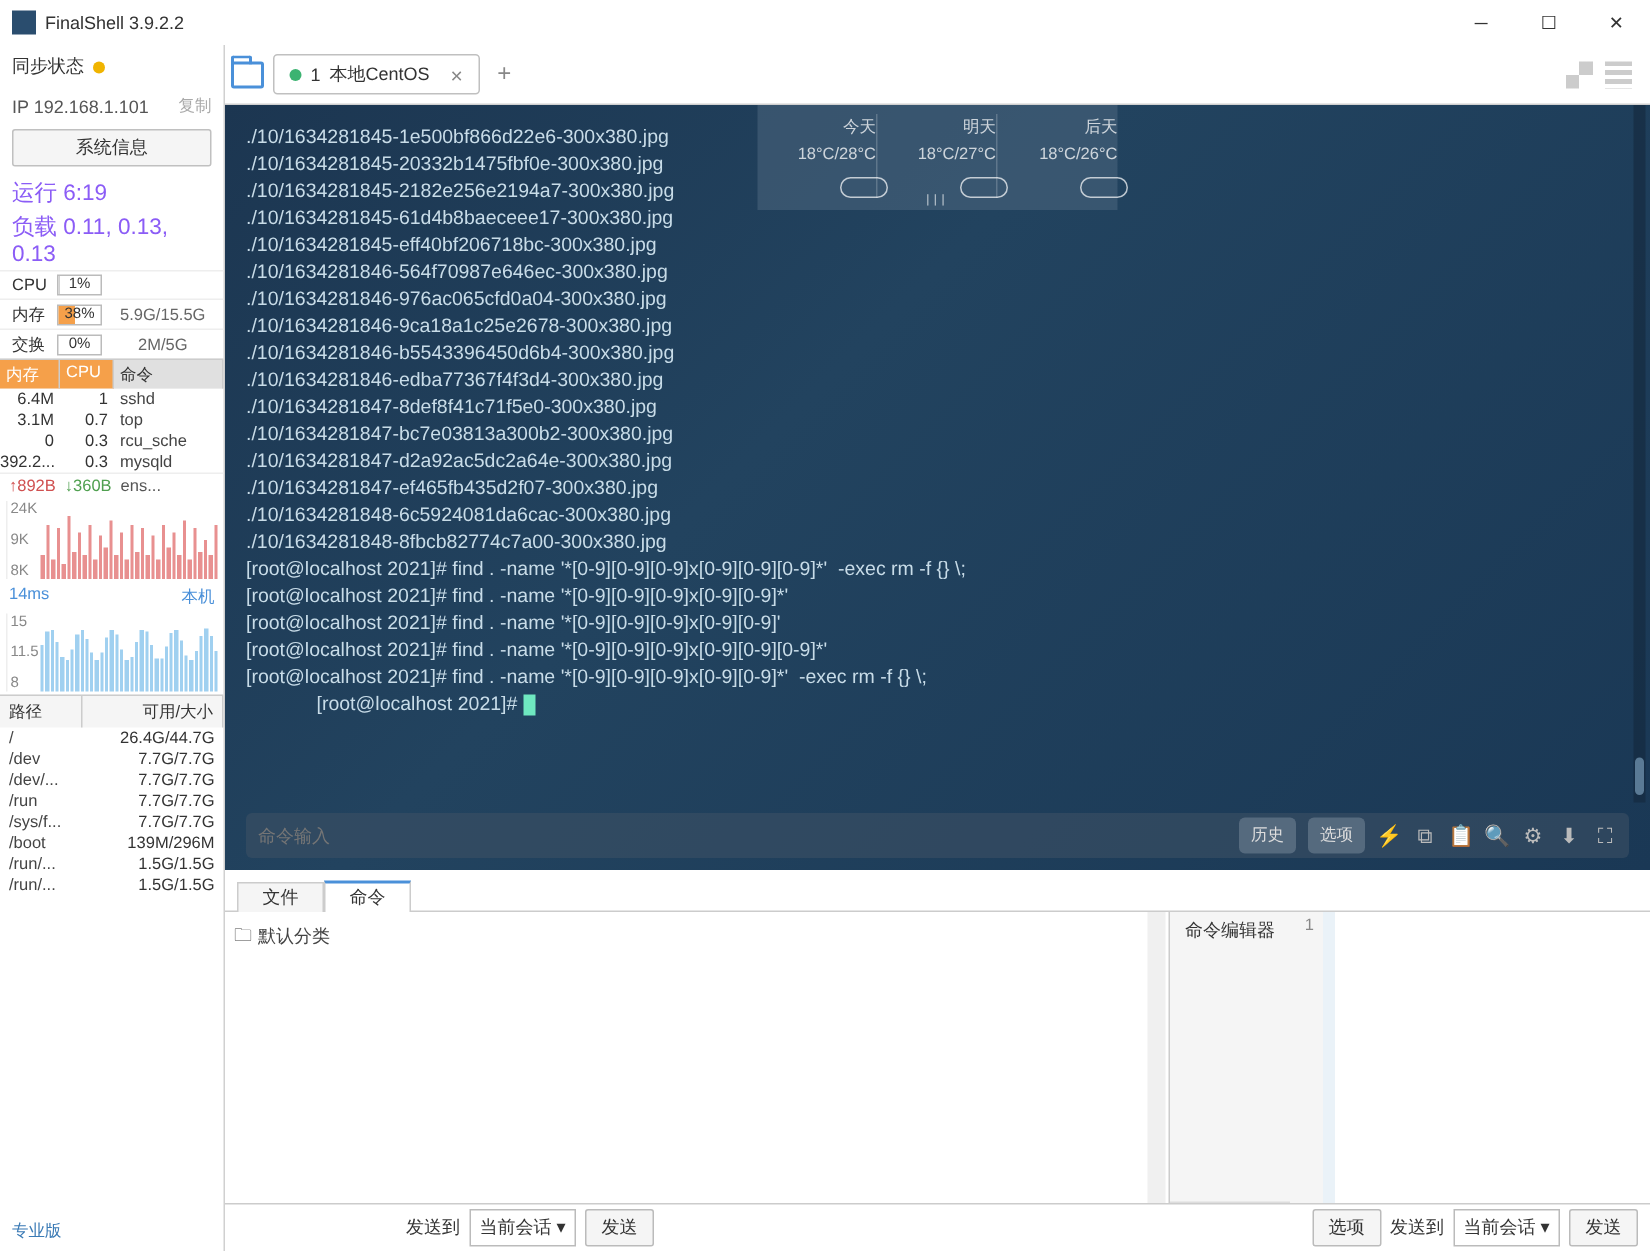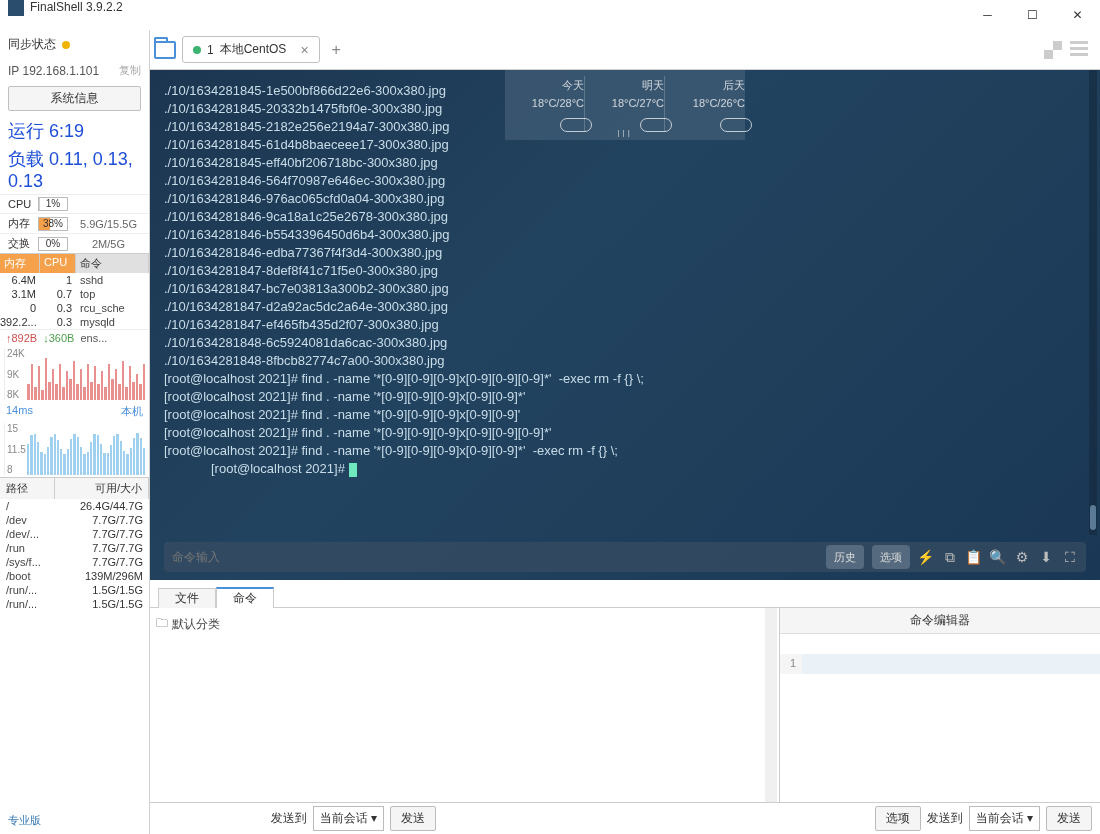--- a/index.html
+++ b/index.html
@@ -1,31 +1,31 @@
 <!DOCTYPE html>
 <html><head>
 <meta charset="utf-8">
 <style>
 * { box-sizing: border-box; margin: 0; padding: 0; font-family: "Microsoft YaHei", "Segoe UI", sans-serif; }
 body { width: 1100px; height: 834px; background: #fff; overflow: hidden; font-size: 12px; color: #333; position: relative; }
 
-.titlebar { height: 30px; display: flex; align-items: flex-start; padding: 0 0 0 8px; background: #fff; }
+.titlebar { height: 30px; display: flex; align-items: center; padding: 0 0 0 8px; background: #fff; }
 .titlebar .logo { width: 16px; height: 16px; background: #2a4d6e; margin-right: 6px; }
 .titlebar .title { font-size: 12px; color: #333; flex: 0 0 auto; }
 .titlebar .spacer { flex: 1; }
 .winbtn { width: 45px; height: 30px; display: flex; align-items: center; justify-content: center; color: #333; cursor: pointer; }
 
 .main { display: flex; height: 804px; }
 .sidebar { width: 150px; border-right: 1px solid #d0d0d0; display: flex; flex-direction: column; background: #fff; font-size: 12px; }
 .sync { padding: 6px 8px; display: flex; align-items: center; gap: 6px; }
 .dot { width: 8px; height: 8px; border-radius: 50%; background: #f0b400; }
 .ipline { padding: 4px 8px; display: flex; align-items: flex-end; justify-content: space-between; color: #555; }
 .ipline .copy { color: #aaa; font-size: 11px; }
 .sysbtn { margin: 4px 8px 6px; text-align: center; border: 1px solid #c0c0c0; padding: 3px 0; background: #f5f5f5; border-radius: 2px; cursor: pointer; }
-.statline { padding: 2px 8px; color: #1d4ed8; font-size: 18px; }
+.statline { padding: 2px 8px; color: #8b5cf6; font-size: 15px; }
 
 .metric { display: flex; align-items: center; padding: 2px 4px 2px 8px; border-top: 1px solid #eee; font-size: 11px; gap: 4px; }
 .metric .lbl { width: 26px; }
 .metric .bar { flex: 0 0 30px; height: 14px; border: 1px solid #bbb; position: relative; text-align: center; font-size: 10px; line-height: 12px; }
 .metric .bar.orange .fill { background: #f5a04a; }
 .metric .bar .fill { position: absolute; left: 0; top: 0; bottom: 0; background: #d0d0d0; }
 .metric .bar .txt { position: relative; }
 .metric .val { flex: 1; text-align: center; color: #666; }
 
 .phdr { display: flex; background: #f0f0f0; border-top: 1px solid #ccc; }
@@ -95,21 +95,21 @@
 .bolt { color: #7fe040; }
 
 .bottomtabs { height: 28px; border-bottom: 1px solid #ccc; display: flex; align-items: flex-end; padding-left: 8px; gap: 0; }
 .btab { padding: 1px 16px; border: 1px solid #ccc; border-bottom: none; font-size: 12px; cursor: pointer; background: #f5f5f5; position: relative; top: 1px;}
 .btab.active { background: #fff; border-top: 2px solid #4a90d9;}
 
 .bottompane { flex: 1; display: flex; overflow: hidden; }
 .bp-left { flex: 1; border-right: 1px solid #ccc; padding: 6px; font-size: 12px; position: relative;}
 .bp-left .folder { display: flex; align-items: center; gap: 4px; color: #444;}
 .bp-left .scroll { position: absolute; right: 2px; top: 0; bottom: 0; width: 12px; background: #f0f0f0;}
-.bp-right { width: 320px; display: flex; flex-direction: column; gap: 20px;}
+.bp-right { width: 320px; display: flex; flex-direction: row;}
 .bp-right .ehdr { background: #f5f5f5; padding: 4px 10px; font-size: 12px; border-bottom: 1px solid #ddd; text-align: center;}
 .bp-right .erow { display: flex;}
 .bp-right .ln { width: 22px; text-align: right; padding: 3px 6px 3px 0; color: #888; background: #f5f5f5; font-size: 11px;}
 .bp-right .etxt { flex: 1; background: #eaf2f8; padding: 3px 4px; font-size: 11px; min-height: 20px;}
 
 .bottombar { height: 32px; border-top: 1px solid #ccc; display: flex; align-items: center; padding: 0 8px; gap: 6px;}
 .bottombar .grp { display: flex; gap: 6px; align-items: center;}
 .bottombar .grp.right { margin-left: auto;}
 .btn { border: 1px solid #bbb; background: #f5f5f5; padding: 3px 10px; font-size: 12px; border-radius: 2px; cursor: pointer;}
 .sel { border: 1px solid #bbb; padding: 3px 6px; font-size: 12px;}

